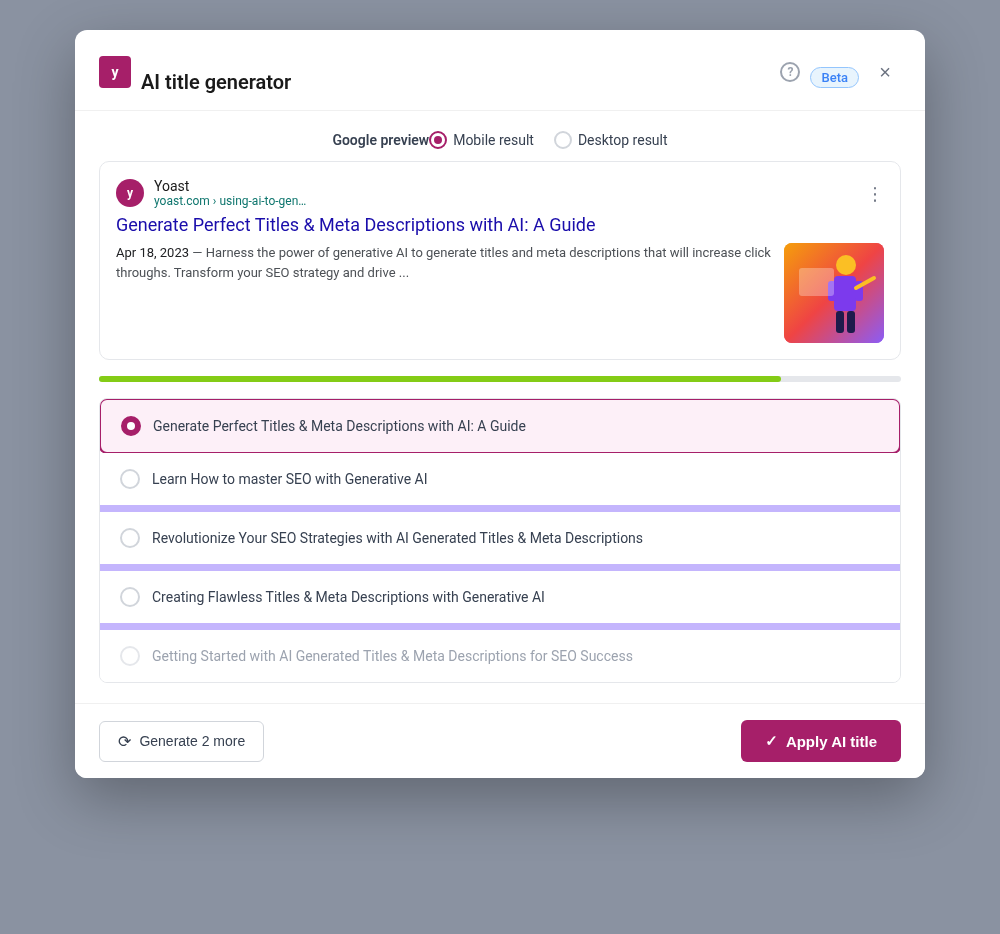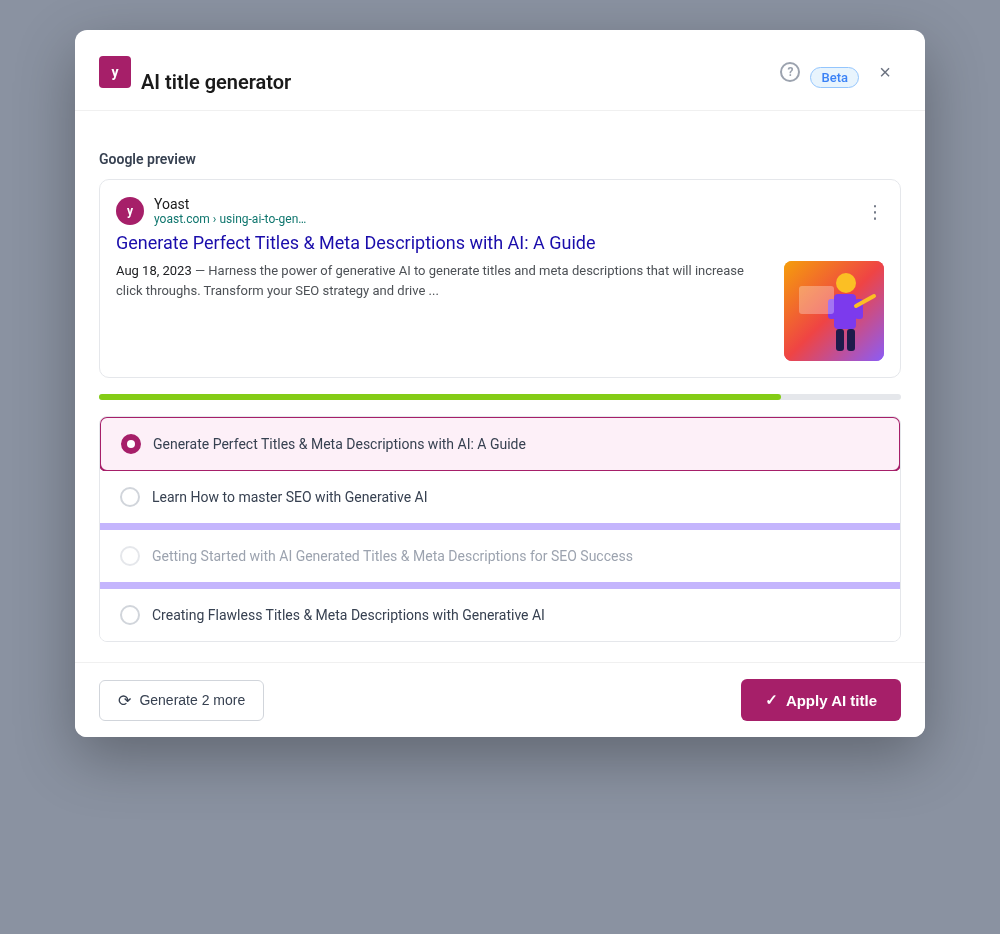--- a/index.html
+++ b/index.html
@@ -122,23 +122,22 @@
     }
 
     
     .preview-section {
       margin-bottom: 16px;
     }
 
     .preview-header {
       display: flex;
       align-items: center;
-      justify-content: flex-start;
+      justify-content: center;
       margin-bottom: 12px;
-      margin-top: 20px;
     }
 
     .preview-label {
       font-size: 14px;
       font-weight: 600;
       color: #374151;
     }
 
     .result-options {
       display: flex;
@@ -420,39 +419,49 @@
     <div class="help-icon">?</div>
     <span class="beta-badge">Beta</span>
     <button class="close-btn">×</button>
   </div>
 
   <div class="modal-body">
 
     <div class="preview-section">
       <div class="preview-header">
         <span class="preview-label">Google preview</span>
+        <div class="result-options">
+          <label class="radio-option">
+            <div class="radio-dot active"></div>
+            <span class="radio-label">Mobile result</span>
+          </label>
+          <label class="radio-option">
+            <div class="radio-dot"></div>
+            <span class="radio-label">Desktop result</span>
+          </label>
+        </div>
       </div>
 
       <div class="google-preview-card">
         <div class="gp-site-row">
           <div class="gp-site-info">
             <div class="gp-favicon">
               <span>y</span>
             </div>
             <div>
               <div class="gp-site-name">Yoast</div>
               <div class="gp-site-url">yoast.com › using-ai-to-gen…</div>
             </div>
           </div>
           <div class="gp-menu-icon">⋮</div>
         </div>
         <div class="gp-title">Generate Perfect Titles &amp; Meta Descriptions with AI: A Guide</div>
         <div class="gp-content">
           <div class="gp-description">
-            <span class="date">Aug 18, 2023</span>
+            <span class="date">Apr 18, 2023</span>
             <span>— Harness the power of generative AI to generate titles and meta descriptions that will increase click throughs. Transform your SEO strategy and drive ...</span>
           </div>
 
           <div class="gp-thumbnail">
             <svg width="100" height="100" viewBox="0 0 100 100" xmlns="http://www.w3.org/2000/svg">
               <defs>
                 <linearGradient id="bg-grad" x1="0%" y1="0%" x2="100%" y2="100%">
                   <stop offset="0%" style="stop-color:#f59e0b"></stop>
                   <stop offset="50%" style="stop-color:#ef4444"></stop>
                   <stop offset="100%" style="stop-color:#8b5cf6"></stop>
@@ -485,29 +494,33 @@
       <div class="title-option selected">
         <div class="title-option-radio selected"></div>
         <span class="title-option-text">Generate Perfect Titles &amp; Meta Descriptions with AI: A Guide</span>
       </div>
 
       <div class="title-option">
         <div class="title-option-radio"></div>
         <span class="title-option-text">Learn How to master SEO with Generative AI</span>
       </div>
 
+      <div class="title-option">
+        <div class="title-option-radio"></div>
+        <span class="title-option-text">Revolutionize Your SEO Strategies with AI Generated Titles &amp; Meta Descriptions</span>
+      </div>
+
+      <div class="title-option">
+        <div class="title-option-radio"></div>
+        <span class="title-option-text">Creating Flawless Titles &amp; Meta Descriptions with Generative AI</span>
+      </div>
 
       <div class="title-option disabled">
         <div class="title-option-radio"></div>
         <span class="title-option-text">Getting Started with AI Generated Titles &amp; Meta Descriptions for SEO Success</span>
-      </div>
-
-      <div class="title-option">
-        <div class="title-option-radio"></div>
-        <span class="title-option-text">Creating Flawless Titles &amp; Meta Descriptions with Generative AI</span>
       </div>
 
     </div>
 
   </div>
 
   <div class="modal-footer">
     <button class="generate-more-btn">
       <span class="generate-icon">⟳</span>
       <span>Generate 2 more</span>

